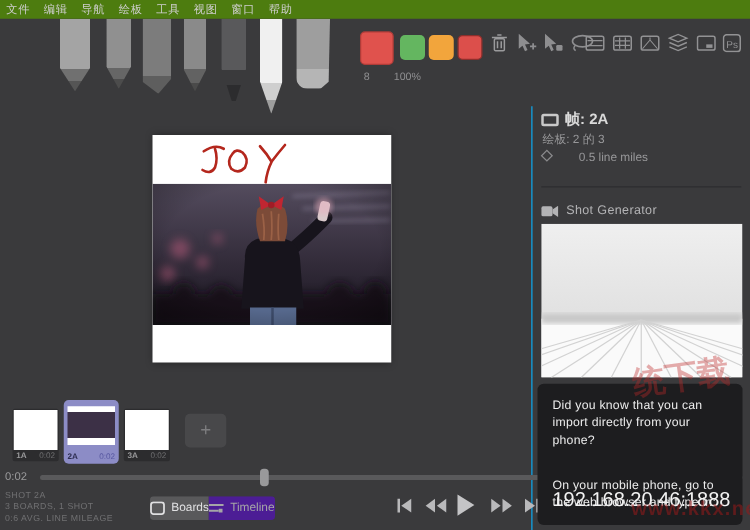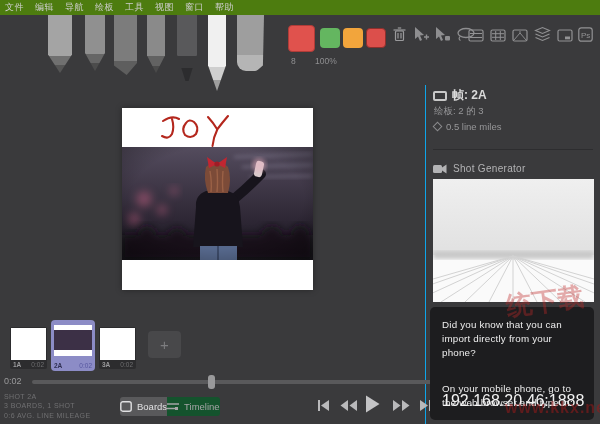--- a/index.html
+++ b/index.html
@@ -26,21 +26,21 @@
   .board-canvas svg { position:absolute; left:0; }
 
   
   .sidebar { position:absolute; left:425px; top:85px; width:175px; height:339px;
              border-left:1px solid #0ea5e9; }
   .sb-head { position:absolute; left:7px; top:2px; display:flex; align-items:center; gap:5px; }
   .sb-head .txt { font-size:12px; font-weight:bold; color:#dadada; }
   .frame-ic { width:14px; height:10px; border:2px solid #c9c9c9; border-radius:2px; }
   .sb-sub { position:absolute; left:8px; top:20px; font-size:9.5px; color:#979799; }
   .sb-miles { position:absolute; left:8px; top:36px; font-size:9.5px; color:#979799;
-              display:flex; align-items:center; gap:5px; }
+              display:flex; gap:22px; }
   .diamond { width:7px; height:7px; border:1.5px solid #8a8a8c; transform:rotate(45deg); }
   .sb-div { position:absolute; left:7px; top:64px; width:160px; height:1px; background:#2d2d2f; }
   .sg-head { position:absolute; left:7px; top:78px; display:flex; align-items:center; gap:6px; }
   .sg-head .txt { font-size:10px; color:#b3b3b5; letter-spacing:.3px; }
   .sg-preview { position:absolute; left:7px; top:94px; width:161px; height:123px; }
 
   
   .tooltip { position:absolute; left:430px; top:307px; width:164px; height:113px;
              background:#1d1d1f; border-radius:5px; padding:11px 12px; z-index:20; }
   .tooltip p { font-size:9.8px; color:#ededed; line-height:1.45; letter-spacing:.2px; }
@@ -66,21 +66,21 @@
   .tl-time { position:absolute; left:4px; top:376px; font-size:9px; color:#9a9a9c; }
   .tl-track { position:absolute; left:32px; top:380px; width:562px; height:4px; background:#59595b; border-radius:2px; }
   .tl-handle { position:absolute; left:208px; top:375px; width:7px; height:14px; background:#99999b; border-radius:3px; }
 
   
   .status { position:absolute; left:4px; top:392px; }
   .status div { font-size:7px; color:#707072; letter-spacing:.4px; line-height:1.35; text-transform:uppercase; }
   .toggle { position:absolute; left:120px; top:397px; height:19px; display:flex; border-radius:3px; overflow:hidden; }
   .toggle .seg { display:flex; align-items:center; gap:5px; padding:0 0; font-size:9.5px; }
   .seg-on { background:#59595b; color:#e0e0e2; }
-  .seg-off { background:#14532d; color:#a5a5a7; }
+  .seg-off { background:#4c1d95; color:#a5a5a7; }
   .playback { position:absolute; top:398px; }
 
   
   .wm-stamp { position:absolute; left:508px; top:288px; width:80px; height:70px; z-index:25;
               color:rgba(190,40,40,.38); font-size:26px; font-weight:bold; line-height:1.0;
               transform:rotate(-8deg); text-align:center; pointer-events:none; }
   .wm-site { position:absolute; left:505px; top:399px; z-index:25; font-size:16px; font-weight:bold;
              color:rgba(150,25,25,.55); letter-spacing:1px; pointer-events:none; }
 </style>
 </head>

